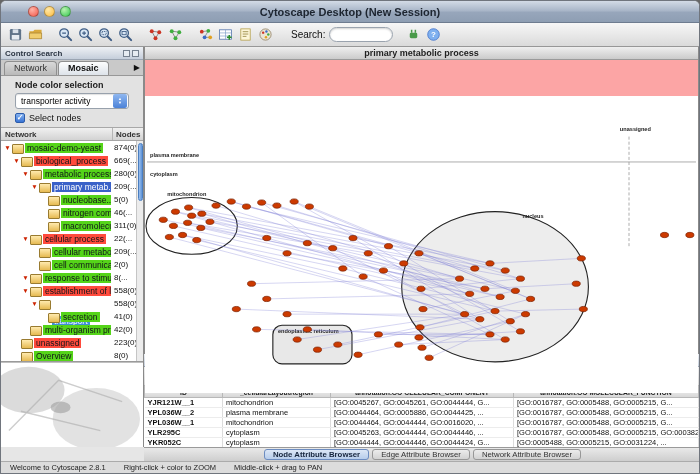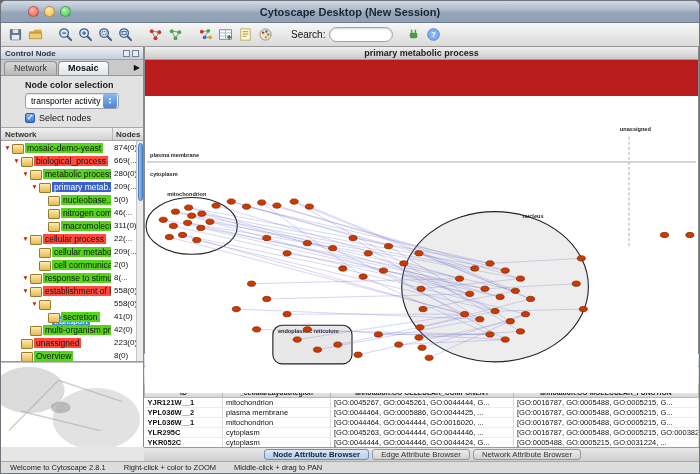--- a/index.html
+++ b/index.html
@@ -24,21 +24,21 @@
   
   .main{flex:1;display:flex;min-height:0;}
   .control-panel{width:143px;flex:none;background:#e2e2e2;border-right:1px solid #8a8a8a;display:flex;flex-direction:column;min-height:0;}
   .panel-header{height:13px;flex:none;background:linear-gradient(#eef1f5,#c5cedb);border-bottom:1px solid #9aa4b2;display:flex;align-items:center;font-size:8px;font-weight:bold;color:#2c3644;padding:0 4px;}
   .ph-icons{margin-left:auto;display:flex;gap:2px;}
   .ph-ic{width:7px;height:7px;border:1px solid #76818f;background:#e7ecf2;font-size:5px;line-height:5px;text-align:center;color:#55606e;}
   .cp-tabs{height:16px;flex:none;display:flex;align-items:flex-end;background:#c9c9c9;border-bottom:1px solid #979797;padding:2px 2px 0 3px;position:relative;gap:1px;}
   .cp-tab{font-size:9px;padding:1px 9px 2px;border:1px solid #8f8f8f;border-bottom:none;border-radius:4px 4px 0 0;background:linear-gradient(#d9d9d9,#b9b9b9);color:#333;}
   .cp-tab.active{background:linear-gradient(#fdfdfd,#dde3ea);font-weight:bold;color:#111;}
   .tab-arrow{position:absolute;right:3px;bottom:3px;font-size:8px;color:#111;line-height:8px;}
-  .color-sec{height:52px;flex:none;padding:4px 24px;border-bottom:1px solid #a8a8a8;background:#e2e2e2;}
+  .color-sec{height:52px;flex:none;padding:4px 14px;border-bottom:1px solid #a8a8a8;background:#e2e2e2;}
   .sec-label{font-size:9px;font-weight:bold;color:#1c1c1c;margin-bottom:3px;}
   .dropdown{height:16px;background:#fff;border:1px solid #98a1ac;border-radius:3px;display:flex;align-items:center;font-size:8.5px;padding-left:5px;box-shadow:inset 0 1px 1px rgba(0,0,0,.12);}
   .dd-btn{margin-left:auto;width:14px;height:14px;background:linear-gradient(#8fb7f0,#4b82d8);border-radius:2px;color:#fff;display:flex;flex-direction:column;align-items:center;justify-content:center;font-size:4px;line-height:3.6px;margin-right:1px;}
   .checkrow{display:flex;align-items:center;margin-top:4px;gap:4px;}
   .checkbox{width:10px;height:10px;border-radius:2px;background:linear-gradient(#85b3f0,#3a74d4);border:1px solid #2c5cab;color:#fff;font-size:8px;line-height:8px;text-align:center;font-weight:bold;}
   .check-label{font-size:9px;color:#111;}
   .tree-header{height:13px;flex:none;display:flex;background:linear-gradient(#f1f1f1,#d3d3d3);border-bottom:1px solid #a5a5a5;font-size:8px;font-weight:bold;color:#333;align-items:center;}
   .th-net{width:112px;padding-left:4px;border-right:1px solid #b5b5b5;height:100%;display:flex;align-items:center;}
   .th-nodes{flex:1;padding-left:3px;}
   .tree{height:221px;flex:none;background:#fff;overflow:hidden;position:relative;border-bottom:1px solid #9a9a9a;}
@@ -51,21 +51,21 @@
   .c-red{background:var(--c-red,#ff4a3c);}
   .c-blue{background:var(--c-blue,#3a61c8);color:#fff;}
   .c-blue2{background:var(--c-blue2,#3f8fd6);color:#fff;}
   .tcount{position:absolute;left:113px;font-size:8px;color:#111;white-space:nowrap;}
   .vscroll{position:absolute;right:0;top:0;bottom:0;width:7px;background:#ececec;border-left:1px solid #c5c5c5;}
   .vthumb{position:absolute;top:2px;left:0.5px;width:5px;height:58px;border-radius:3px;background:linear-gradient(90deg,#9cc0ee,#5e93d8);border:1px solid #4a7ec0;}
   .overview{flex:1;background:#fff;border-top:1px solid #c0c0c0;overflow:hidden;}
   .overview svg{width:100%;height:100%;display:block;}
   
   .right{flex:1;display:flex;flex-direction:column;min-width:0;min-height:0;}
-  .net-frame{height:306px;flex:none;display:flex;flex-direction:column;border:1px solid #8a8a8a;border-top:none;background:#b91c1c;gap:36px;}
+  .net-frame{height:306px;flex:none;display:flex;flex-direction:column;border:1px solid #8a8a8a;border-top:none;background:#fca5a5;gap:36px;}
   .net-title{height:13px;flex:none;background:linear-gradient(#efefef,#cbcbcb);border-bottom:1px solid #9a9a9a;text-align:center;font-size:9px;font-weight:bold;color:#222;line-height:13px;}
   .net-canvas{flex:1;position:relative;background:#fff;}
   .net-canvas svg{width:100%;height:100%;display:block;font-family:inherit;}
   
   .data-panel{flex:1;display:flex;flex-direction:column;background:#b91c1c;border-top:1px solid #8a8a8a;min-height:0;}
   .dp-toolbar{height:19px;flex:none;display:flex;align-items:center;padding:0 5px;background:linear-gradient(#efefef,#d5d5d5);border-bottom:1px solid #b2b2b2;}
   .dp-right{margin-left:auto;display:flex;}
   .dtable-wrap{flex:1;overflow:hidden;background:#fff;}
   table.dtable{width:100%;border-collapse:collapse;table-layout:fixed;background:#fff;}
   .dtable th{background:linear-gradient(#f4f4f4,#d6d6d6);border:1px solid #b8b8b8;font-size:6.8px;font-weight:bold;height:11px;color:#222;overflow:hidden;white-space:nowrap;}
@@ -197,21 +197,21 @@
             <text x="8" y="11" font-size="8.5" font-weight="bold" text-anchor="middle" fill="#fff">?</text>
           </svg>
         </div>
       </span>
   </div>
 
   <div class="main">
 
     <div class="control-panel">
       <div class="panel-header">
-        <span>Control Node</span>
+        <span>Control Search</span>
         <span class="ph-icons">
           <span class="ph-ic"></span>
           <span class="ph-ic"></span>
         </span>
       </div>
       <div class="cp-tabs">
         <span id="cp-tab-list" style="display:flex;gap:1px;align-items:flex-end;">
             <div class="cp-tab">Network</div>
             <div class="cp-tab active">Mosaic</div>
           </span>

